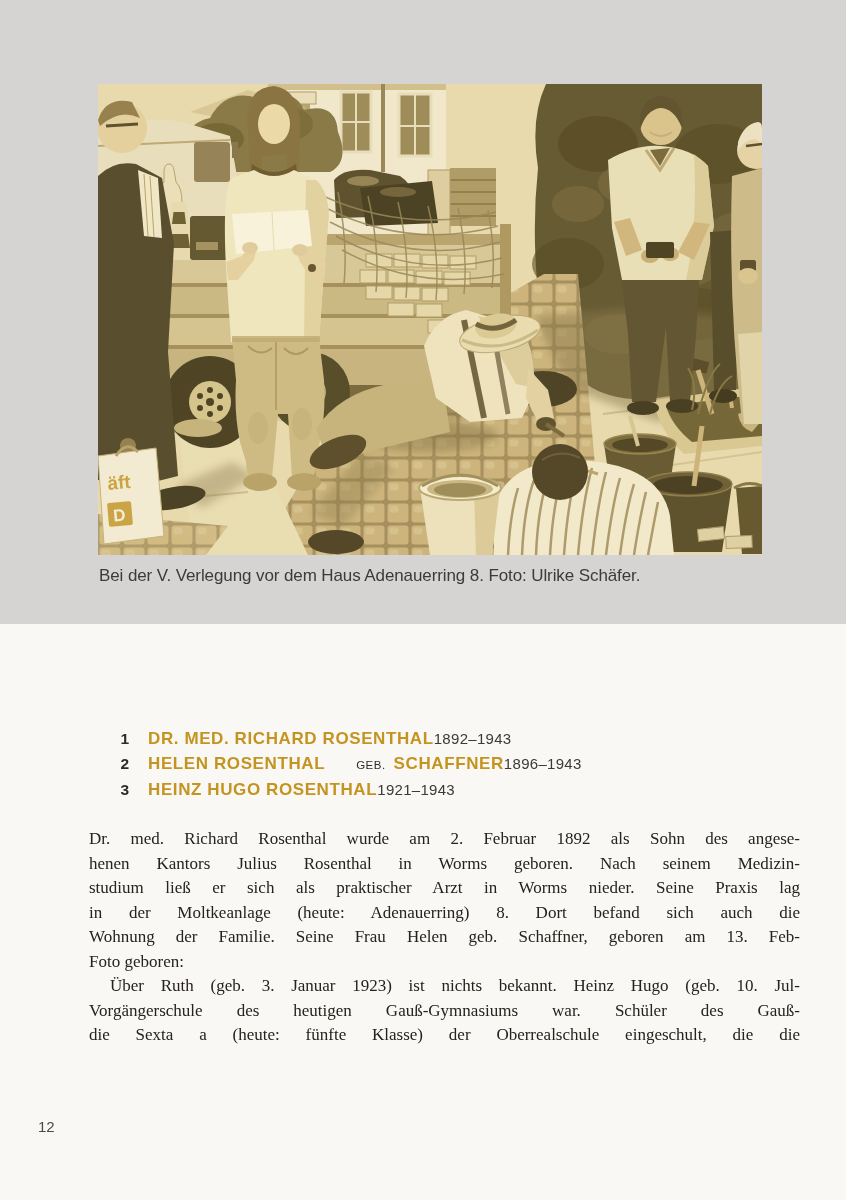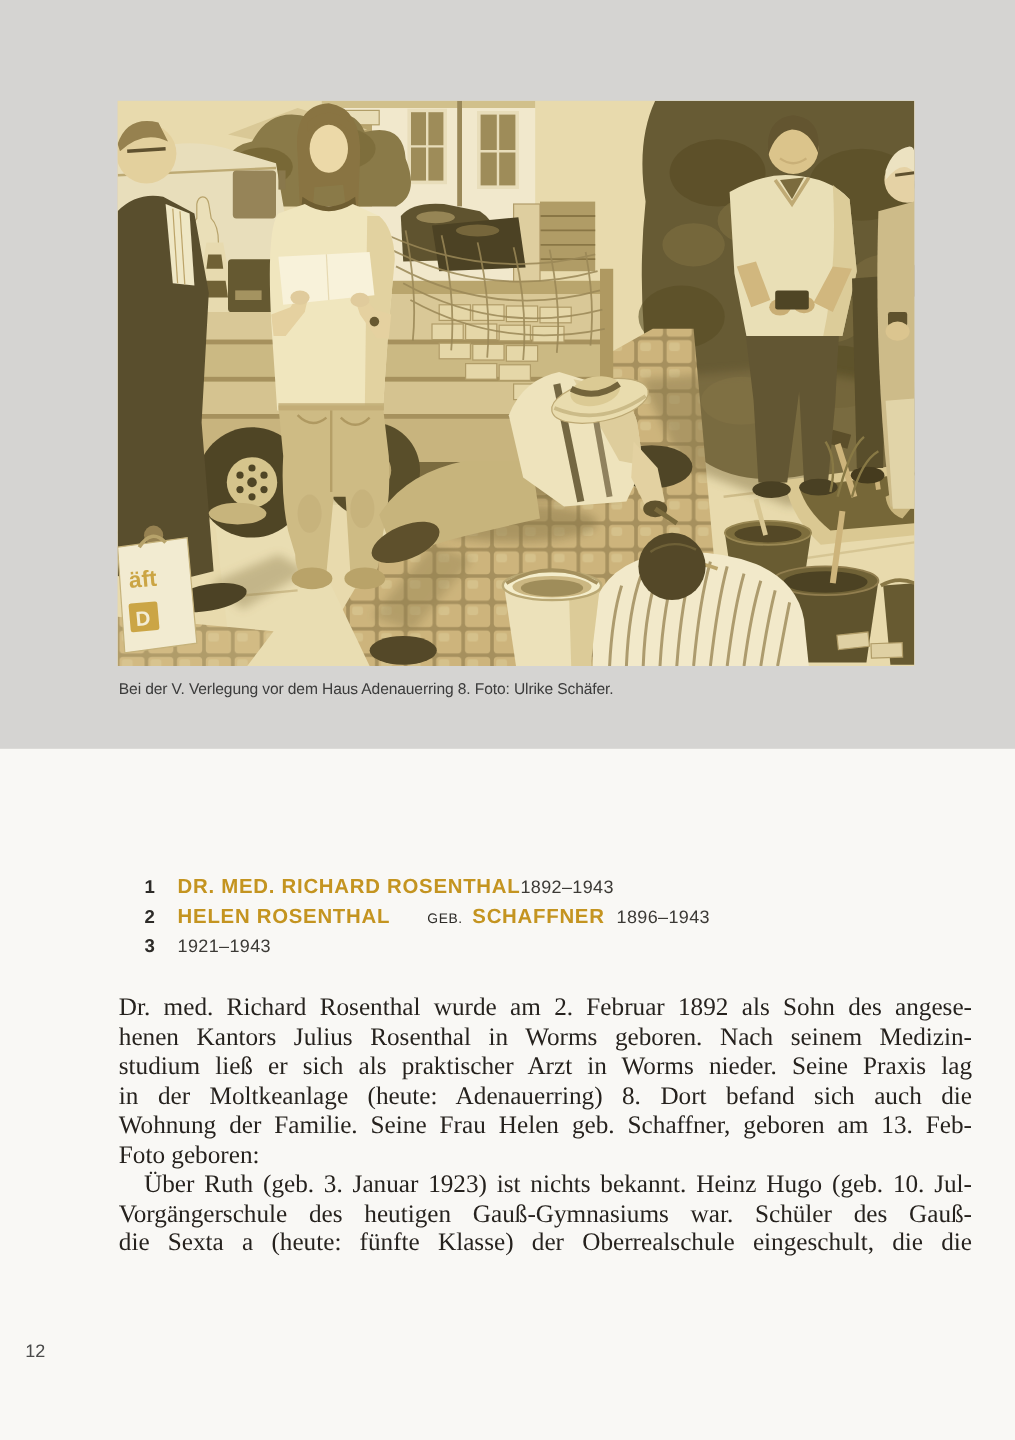--- a/index.html
+++ b/index.html
@@ -14,57 +14,57 @@
     position:absolute;left:0;top:0;width:846px;height:624px;
     background:#d5d4d2;
   }
   .photo-frame{
     position:absolute;left:98px;top:84px;width:664px;height:471px;
     overflow:hidden;background:#e7d9ab;
   }
   .photo-frame svg{display:block;width:100%;height:100%;}
   .photo-caption{
     position:absolute;left:99px;top:566px;width:640px;
-    font-size:13px;letter-spacing:-0.1px;color:#3b3b3b;
+    font-size:17px;letter-spacing:-0.1px;color:#3b3b3b;
   }
   .memorial{
     position:absolute;left:99px;top:729px;width:711px;
   }
   .victim-row{display:flex;align-items:baseline;height:25.4px;}
   .victim-number{
     width:30px;margin-right:19px;text-align:right;flex:0 0 auto;
     font-size:15.5px;font-weight:700;color:#2d2b28;
   }
   .victim-name,.maiden-name{
     font-size:17px;font-weight:700;color:#c49420;letter-spacing:0.6px;
     white-space:nowrap;
   }
   .victim-name{}
-  .maiden-name{margin-right:10px;}
+  .maiden-name{}
   .geb-label{
     font-size:11.5px;font-weight:400;color:#2d2b28;letter-spacing:0.5px;
     margin-right:8px;white-space:nowrap;margin-left:31px;
   }
   .geb-label:empty,.maiden-name:empty{display:none;}
   .victim-dates{font-size:15px;color:#3c3a36;letter-spacing:0.3px;white-space:nowrap;}
   .bodytext{
-    position:absolute;left:99px;top:827px;width:711px;
+    position:absolute;left:89px;top:827px;width:711px;
     font-family:"Liberation Serif",serif;
-    font-size:21px;color:#26221e;
+    font-size:17px;color:#26221e;
   }
   .body-line{
     line-height:24.55px;
     text-align:justify;
     text-align-last:justify;
     white-space:normal;
   }
   .body-line.para-end{text-align-last:left;}
   .body-line.indent{text-indent:21px;}
   .page-number{
-    position:absolute;left:21px;top:1118px;
+    position:absolute;left:38px;top:1118px;
     font-size:15px;color:#4a4a4a;
   }
   .svg-label{font-family:"Liberation Sans",sans-serif;font-weight:bold;}
 </style>
 </head>
 <body>
 
 <div class="top-band"></div>
 
 <div class="photo-frame">
@@ -392,20 +392,21 @@
   </div>
   <div class="victim-row">
     <span class="victim-number">2</span>
     <span class="victim-name">HELEN ROSENTHAL</span>
     <span class="geb-label">GEB.</span>
     <span class="maiden-name">SCHAFFNER</span>
     <span class="victim-dates">1896–1943</span>
   </div>
   <div class="victim-row">
     <span class="victim-number">3</span>
+    <span class="victim-name">HEINZ HUGO ROSENTHAL</span>
 
     <span class="victim-dates">1921–1943</span>
   </div>
 </div>
 
 <div class="bodytext">
   <div class="body-line">Dr. med. Richard Rosenthal wurde am 2. Februar 1892 als Sohn des angese-</div>
   <div class="body-line">henen Kantors Julius Rosenthal in Worms geboren. Nach seinem Medizin-</div>
   <div class="body-line">studium ließ er sich als praktischer Arzt in Worms nieder. Seine Praxis lag</div>
   <div class="body-line">in der Moltkeanlage (heute: Adenauerring) 8. Dort befand sich auch die</div>

